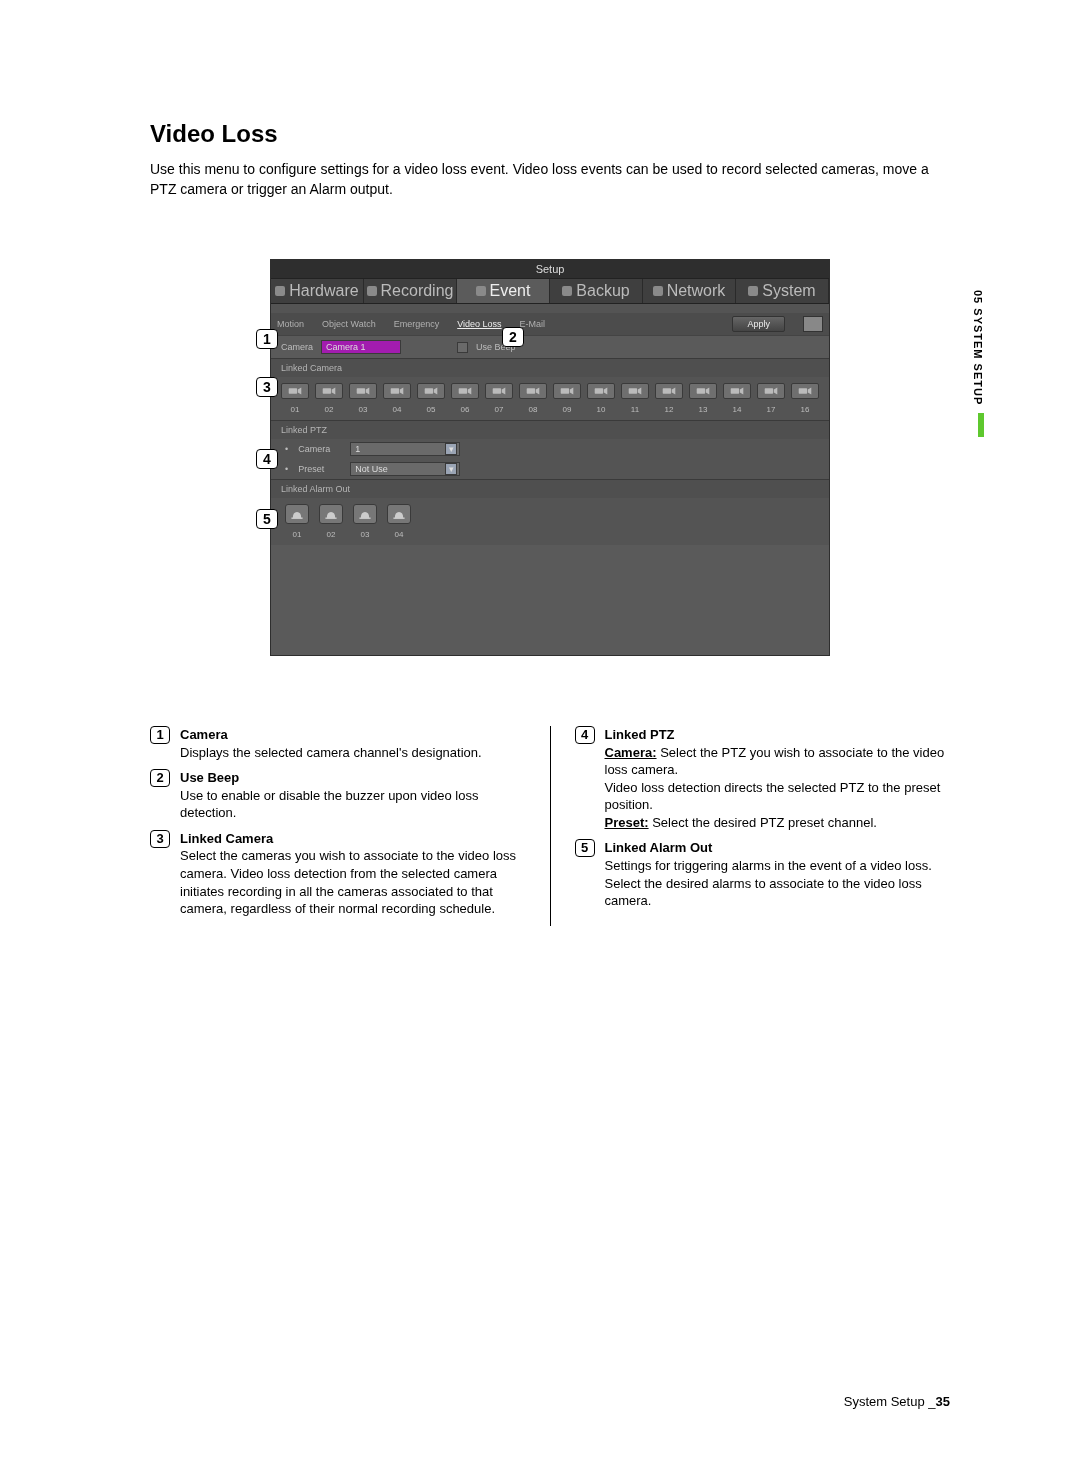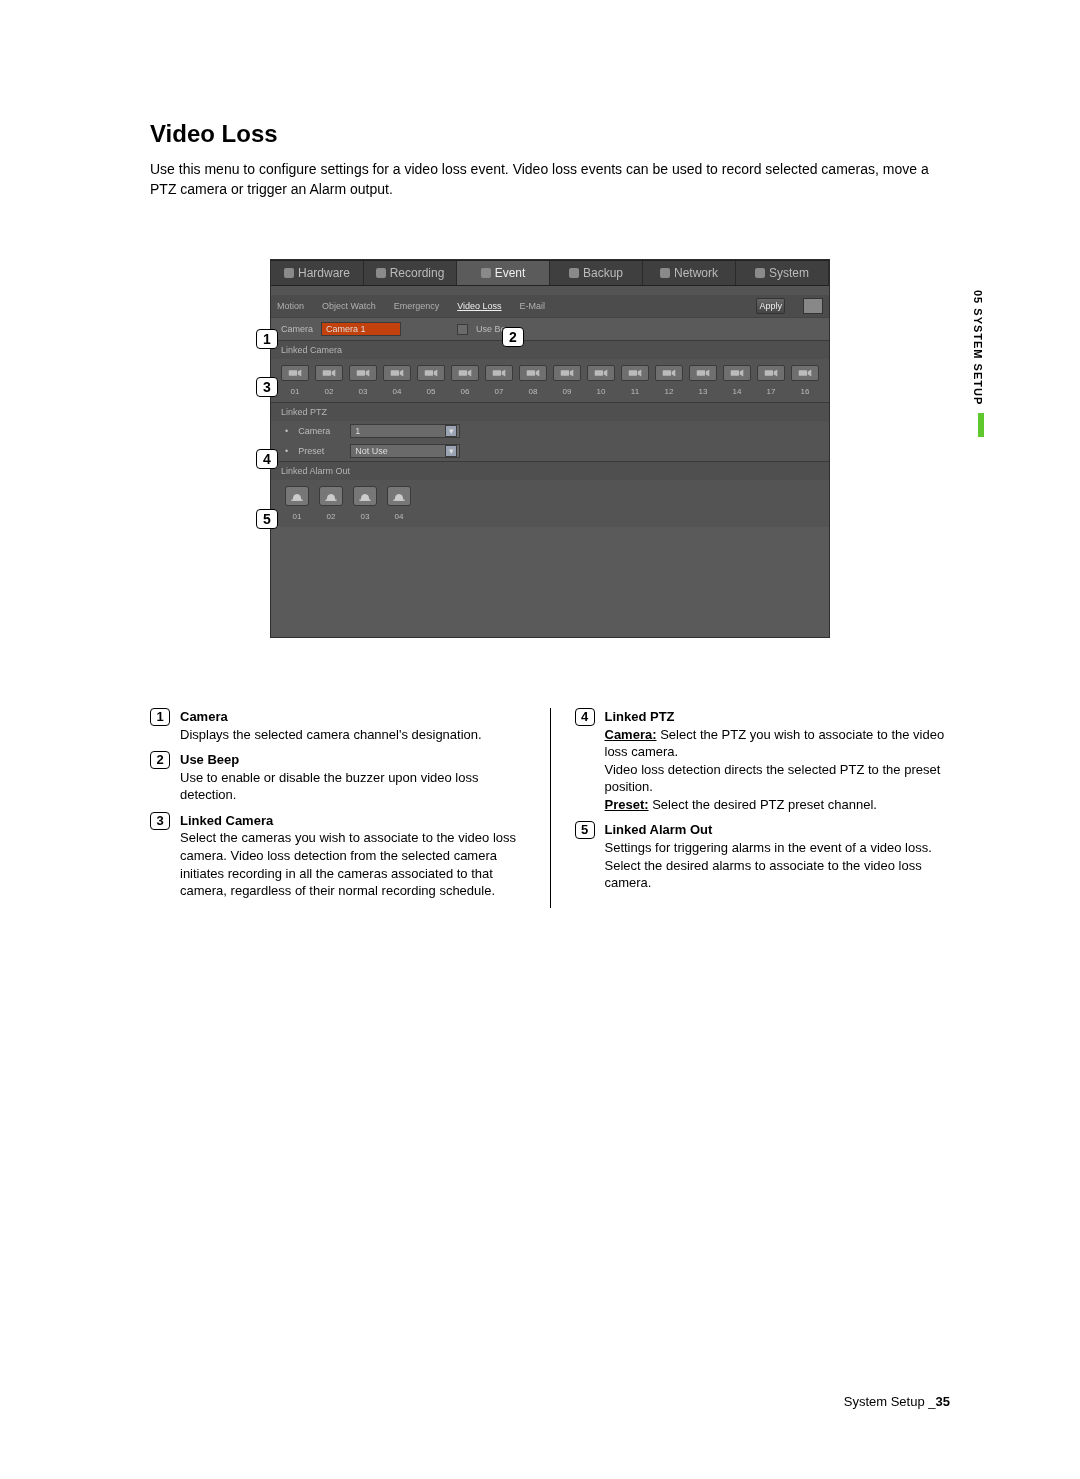--- a/index.html
+++ b/index.html
@@ -57,21 +57,21 @@
     border-top: 1px solid #222;
     border-bottom: 1px solid #222;
   }
   .tab {
     flex: 1;
     display: flex;
     align-items: center;
     justify-content: center;
     gap: 4px;
     height: 24px;
-    font-size: 12px;
+    font-size: 16px;
     color: #bbb;
     border-right: 1px solid #2a2a2a;
   }
   .tab.active {
     background: #5b5b5b;
     color: #eee;
   }
   .tab .ico {
     width: 10px; height: 10px; display:inline-block;
     background: #8a8a8a; border-radius: 2px;
@@ -88,42 +88,42 @@
     margin-top: 9px;
   }
   .subtab { color:#b0b0b0; }
   .subtab.active { color:#eee; text-decoration: underline; }
   .applybtn {
     margin-left: auto;
     background: linear-gradient(#666,#444);
     border: 1px solid #333;
     color: #eee;
     font-size: 9px;
-    padding: 2px 2px;
+    padding: 2px 14px;
     border-radius: 2px;
   }
   .kbdbtn {
     width: 20px; height: 16px;
     background: #888;
     border: 1px solid #333;
     display:inline-block;
   }
 
   .fieldrow {
     display: flex;
     align-items: center;
     gap: 8px;
     padding: 4px 10px;
     background: #5a5a5a;
     border-top: 1px solid #444;
     font-size: 9px;
   }
   .fieldlabel { color:#bdbdbd; }
   .fieldinput {
-    background: #c2410c;
+    background: #a21caf;
     border: 1px solid #3a3a3a;
     color:#ddd;
     font-size:9px;
     padding: 1px 4px;
     width: 80px;
     height: 14px;
   }
   .chk {
     width: 11px; height: 11px;
     border: 1px solid #3a3a3a;
@@ -287,20 +287,21 @@
   <h2 class="heading">Video Loss</h2>
   <p class="intro">Use this menu to configure settings for a video loss event. Video loss events can be used to record selected cameras, move a PTZ camera or trigger an Alarm output.</p>
 
   <div class="sidetab">
     <span class="txt">05 SYSTEM SETUP</span>
     <div class="bar"></div>
   </div>
 
   <div class="shotwrap">
     <div class="shot">
+      <div class="titlebar">Setup</div>
 
       <div class="tabrow">
         <div class="tab">
             <span class="ico"></span>
             <span>Hardware</span>
           </div>
         <div class="tab">
             <span class="ico"></span>
             <span>Recording</span>
           </div>

